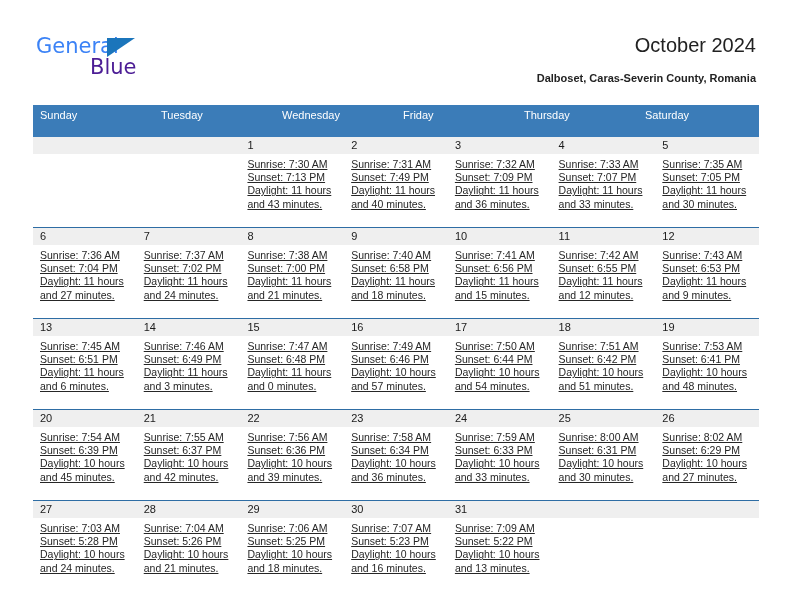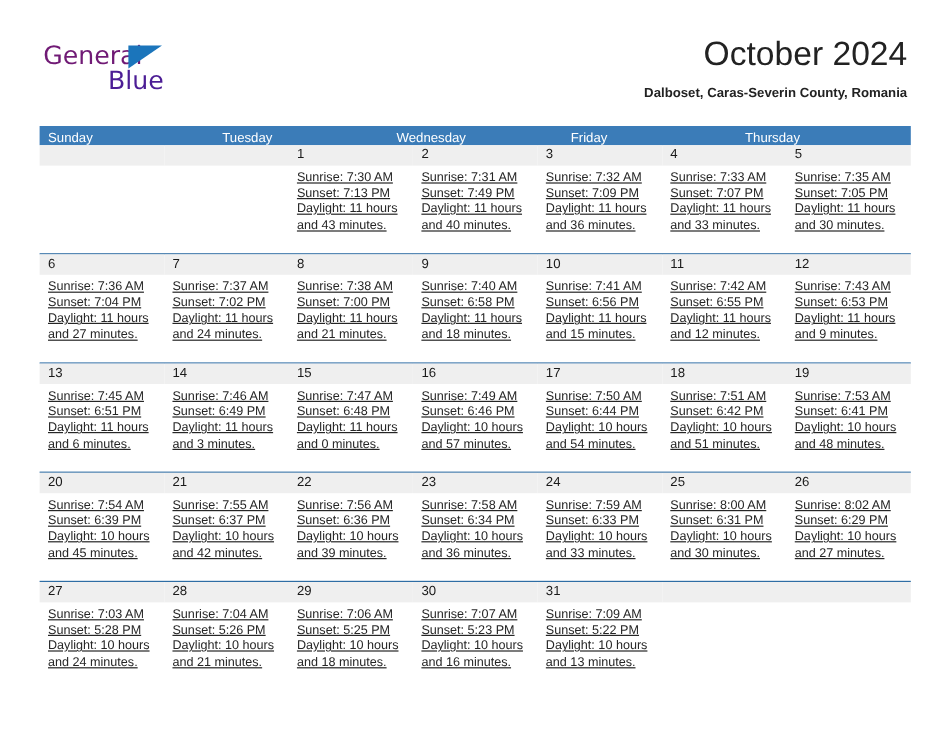--- a/index.html
+++ b/index.html
@@ -35,21 +35,21 @@
     top: 6px;
     width: 190px;
     height: 56px;
   }
   .brand-general {
     position: absolute;
     left: 0;
     top: 0;
     font-size: 21px;
     letter-spacing: 0px;
-    color: #701a75;
+    color: #3b82f6;
     font-family: "DejaVu Sans", sans-serif;
     font-weight: 400;
   }
   .brand-blue {
     position: absolute;
     left: 54px;
     top: 21px;
     font-size: 21px;
     color: #4c1d95;
     font-family: "DejaVu Sans", sans-serif;
@@ -65,21 +65,21 @@
     border-bottom: 19px solid transparent;
   }
 
   .title-block {
     position: absolute;
     right: 0;
     top: 0;
     text-align: right;
   }
   .month-title {
-    font-size: 28px;
+    font-size: 20px;
     color: #222222;
     font-weight: 400;
     line-height: 34px;
     white-space: nowrap;
   }
   .location-title {
     font-size: 11px;
     color: #222222;
     font-weight: 700;
     line-height: 20px;
@@ -90,21 +90,21 @@
   
   .calendar {
     position: absolute;
     left: 33px;
     top: 105px;
     width: 726px;
   }
   .dow-row {
     display: flex;
     background: #3b7cb8;
-    height: 16px;
+    height: 32px;
   }
   .dow {
     flex: 1 1 0;
     color: #ffffff;
     font-size: 11px;
     line-height: 20px;
     padding-left: 7px;
     box-sizing: border-box;
     white-space: nowrap;
   }
@@ -170,20 +170,21 @@
 
   </div>
 
   <div class="calendar">
     <div class="dow-row" id="dow-row">
         <div class="dow">Sunday</div>
         <div class="dow">Tuesday</div>
         <div class="dow">Wednesday</div>
         <div class="dow">Friday</div>
         <div class="dow">Thursday</div>
+        <div class="dow">Saturday</div>
       </div>
     <div id="weeks-container">
         <div class="week first">
           <div class="cell empty">
             <div class="daynum-strip"></div>
           </div>
           <div class="cell empty">
             <div class="daynum-strip"></div>
           </div>
           <div class="cell">

